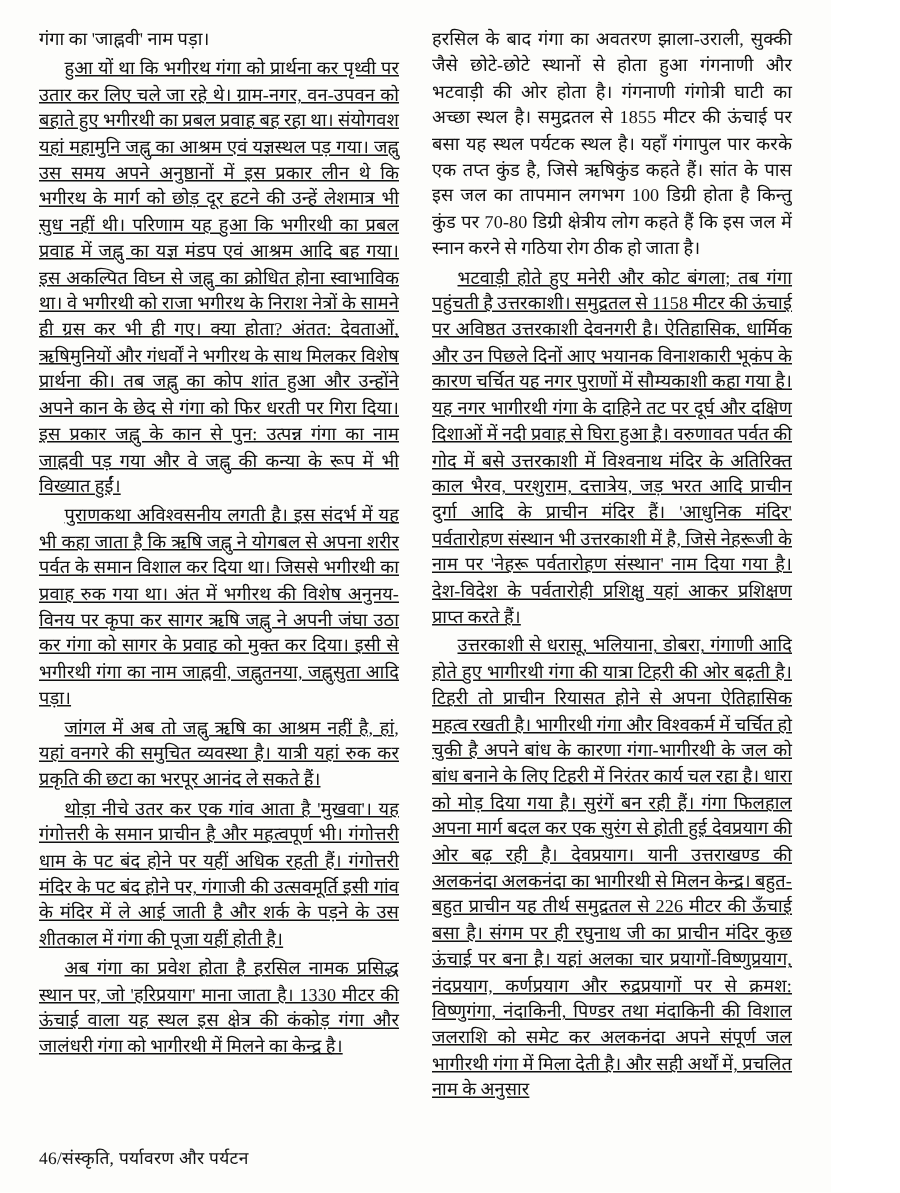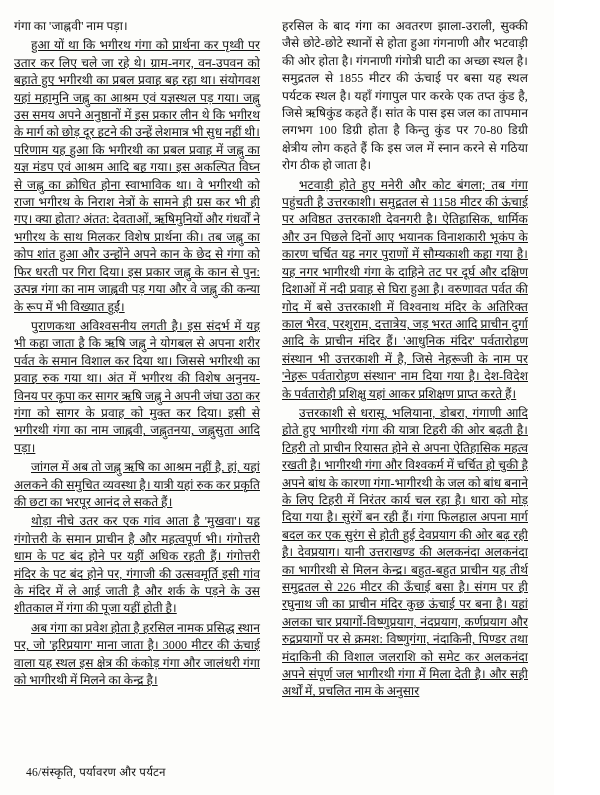--- a/index.html
+++ b/index.html
@@ -13,21 +13,21 @@
     font-family: "Liberation Serif", "DejaVu Serif", serif;
     color: #111111;
     overflow: hidden;
   }
   .page {
     position: relative;
     width: 554px;
     height: 795px;
     background: #fdfdfb;
     box-sizing: border-box;
-    padding: 18px 26px 10px 14px;
+    padding: 18px 26px 10px 26px;
   }
   .columns {
     display: flex;
     gap: 22px;
     height: 716px;
   }
   .col {
     width: 264px;
     display: flex;
     flex-direction: column;
@@ -58,23 +58,23 @@
 </head>
 <body>
 
 <div class="page">
   <div class="columns">
 
     <div class="col col-left">
       <p class="para noindent">गंगा का 'जाह्नवी' नाम पड़ा।</p>
       <p class="para indent">हुआ यों था कि भगीरथ गंगा को प्रार्थना कर पृथ्वी पर उतार कर लिए चले जा रहे थे। ग्राम-नगर, वन-उपवन को बहाते हुए भगीरथी का प्रबल प्रवाह बह रहा था। संयोगवश यहां महामुनि जह्नु का आश्रम एवं यज्ञस्थल पड़ गया। जह्नु उस समय अपने अनुष्ठानों में इस प्रकार लीन थे कि भगीरथ के मार्ग को छोड़ दूर हटने की उन्हें लेशमात्र भी सुध नहीं थी। परिणाम यह हुआ कि भगीरथी का प्रबल प्रवाह में जह्नु का यज्ञ मंडप एवं आश्रम आदि बह गया। इस अकल्पित विघ्न से जह्नु का क्रोधित होना स्वाभाविक था। वे भगीरथी को राजा भगीरथ के निराश नेत्रों के सामने ही ग्रस कर भी ही गए। क्या होता? अंतत: देवताओं, ऋषिमुनियों और गंधर्वों ने भगीरथ के साथ मिलकर विशेष प्रार्थना की। तब जह्नु का कोप शांत हुआ और उन्होंने अपने कान के छेद से गंगा को फिर धरती पर गिरा दिया। इस प्रकार जह्नु के कान से पुन: उत्पन्न गंगा का नाम जाह्नवी पड़ गया और वे जह्नु की कन्या के रूप में भी विख्यात हुईं।</p>
       <p class="para indent">पुराणकथा अविश्वसनीय लगती है। इस संदर्भ में यह भी कहा जाता है कि ऋषि जह्नु ने योगबल से अपना शरीर पर्वत के समान विशाल कर दिया था। जिससे भगीरथी का प्रवाह रुक गया था। अंत में भगीरथ की विशेष अनुनय-विनय पर कृपा कर सागर ऋषि जह्नु ने अपनी जंघा उठा कर गंगा को सागर के प्रवाह को मुक्त कर दिया। इसी से भगीरथी गंगा का नाम जाह्नवी, जह्नुतनया, जह्नुसुता आदि पड़ा।</p>
-      <p class="para indent">जांगल में अब तो जह्नु ऋषि का आश्रम  नहीं है, हां, यहां अलकने की समुचित व्यवस्था है। यात्री यहां रुक कर प्रकृति की छटा का भरपूर आनंद ले सकते हैं।</p>
+      <p class="para indent">जांगल में अब तो जह्नु ऋषि का आश्रम  नहीं है, हां, यहां वनगरे की समुचित व्यवस्था है। यात्री यहां रुक कर प्रकृति की छटा का भरपूर आनंद ले सकते हैं।</p>
       <p class="para indent">थोड़ा नीचे उतर कर एक गांव आता है 'मुखवा'। यह गंगोत्तरी के समान प्राचीन है और महत्वपूर्ण भी। गंगोत्तरी धाम के पट बंद होने पर यहीं अधिक रहती हैं। गंगोत्तरी मंदिर के पट बंद होने पर, गंगाजी की उत्सवमूर्ति इसी गांव के मंदिर में ले आई जाती है और शर्क के पड़ने के उस शीतकाल में गंगा की पूजा यहीं होती है।</p>
-      <p class="para indent">अब गंगा का प्रवेश होता है हरसिल नामक प्रसिद्ध स्थान पर, जो 'हरिप्रयाग' माना जाता है। 3000 मीटर की ऊंचाई वाला यह स्थल इस क्षेत्र की कंकोड़ गंगा और जालंधरी गंगा को भागीरथी में मिलने का केन्द्र है।</p>
+      <p class="para indent">अब गंगा का प्रवेश होता है हरसिल नामक प्रसिद्ध स्थान पर, जो 'हरिप्रयाग' माना जाता है। 1330 मीटर की ऊंचाई वाला यह स्थल इस क्षेत्र की कंकोड़ गंगा और जालंधरी गंगा को भागीरथी में मिलने का केन्द्र है।</p>
     </div>
 
     <div class="col col-right">
       <p class="para noindent">हरसिल के बाद गंगा का अवतरण झाला-उराली, सुक्की जैसे छोटे-छोटे स्थानों से होता हुआ गंगनाणी और भटवाड़ी की ओर होता है। गंगनाणी गंगोत्री घाटी का अच्छा स्थल है। समुद्रतल से 1855 मीटर की ऊंचाई पर बसा यह स्थल पर्यटक स्थल है। यहाँ गंगापुल पार करके एक तप्त कुंड है, जिसे ऋषिकुंड कहते हैं। सांत के पास इस जल का तापमान लगभग 100 डिग्री होता है किन्तु कुंड पर 70-80 डिग्री क्षेत्रीय लोग कहते हैं कि इस जल में स्नान करने से गठिया रोग ठीक हो जाता है।</p>
       <p class="para indent">भटवाड़ी होते हुए मनेरी और कोट बंगला; तब गंगा पहुंचती है उत्तरकाशी। समुद्रतल से 1158 मीटर की ऊंचाई पर अविष्ठत उत्तरकाशी देवनगरी है। ऐतिहासिक, धार्मिक और उन पिछले दिनों आए भयानक विनाशकारी भूकंप के कारण चर्चित यह नगर पुराणों में सौम्यकाशी कहा गया है। यह नगर भागीरथी गंगा के दाहिने तट पर दूर्घ और दक्षिण दिशाओं में नदी प्रवाह से घिरा हुआ है। वरुणावत पर्वत की गोद में बसे उत्तरकाशी में विश्वनाथ मंदिर के अतिरिक्त काल भैरव, परशुराम, दत्तात्रेय, जड़ भरत आदि प्राचीन दुर्गा आदि के प्राचीन मंदिर हैं। 'आधुनिक मंदिर' पर्वतारोहण संस्थान भी उत्तरकाशी में है, जिसे नेहरूजी के नाम पर 'नेहरू पर्वतारोहण संस्थान' नाम दिया गया है। देश-विदेश के पर्वतारोही प्रशिक्षु यहां आकर प्रशिक्षण प्राप्त करते हैं।</p>
       <p class="para indent">उत्तरकाशी से धरासू, भलियाना, डोबरा, गंगाणी आदि होते हुए भागीरथी गंगा की यात्रा टिहरी की ओर बढ़ती है। टिहरी तो प्राचीन रियासत होने से अपना ऐतिहासिक महत्व रखती है। भागीरथी गंगा और विश्वकर्म में चर्चित हो चुकी है अपने बांध के कारणा गंगा-भागीरथी के जल को बांध बनाने के लिए टिहरी में निरंतर कार्य चल रहा है। धारा को मोड़ दिया गया है। सुरंगें बन रही हैं। गंगा फिलहाल अपना मार्ग बदल कर एक सुरंग से होती हुई देवप्रयाग की ओर बढ़ रही है। देवप्रयाग। यानी उत्तराखण्ड की अलकनंदा अलकनंदा का भागीरथी से मिलन केन्द्र। बहुत-बहुत प्राचीन यह तीर्थ समुद्रतल से 226 मीटर की ऊँचाई बसा है। संगम पर ही रघुनाथ जी का प्राचीन मंदिर कुछ ऊंचाई पर बना है। यहां अलका चार प्रयागों-विष्णुप्रयाग, नंदप्रयाग, कर्णप्रयाग और रुद्रप्रयागों पर से क्रमश: विष्णुगंगा, नंदाकिनी, पिण्डर तथा मंदाकिनी की विशाल जलराशि को समेट कर अलकनंदा अपने संपूर्ण जल भागीरथी गंगा में मिला देती है। और सही अर्थों में, प्रचलित नाम के अनुसार</p>
     </div>
 
   </div>
 

